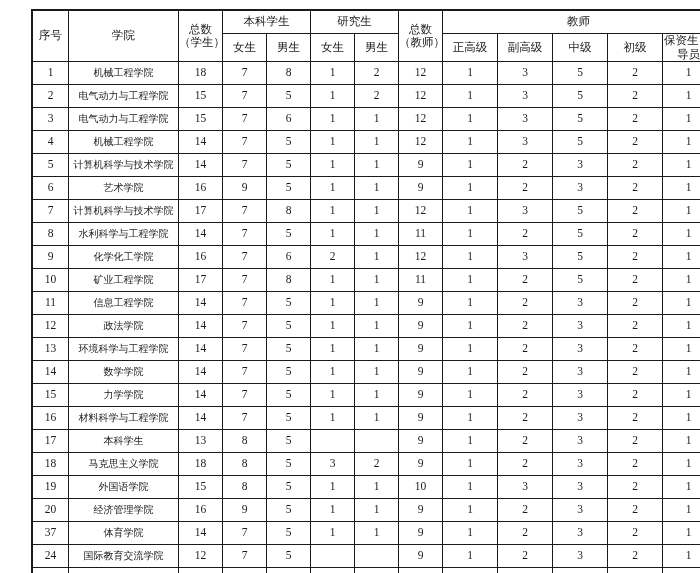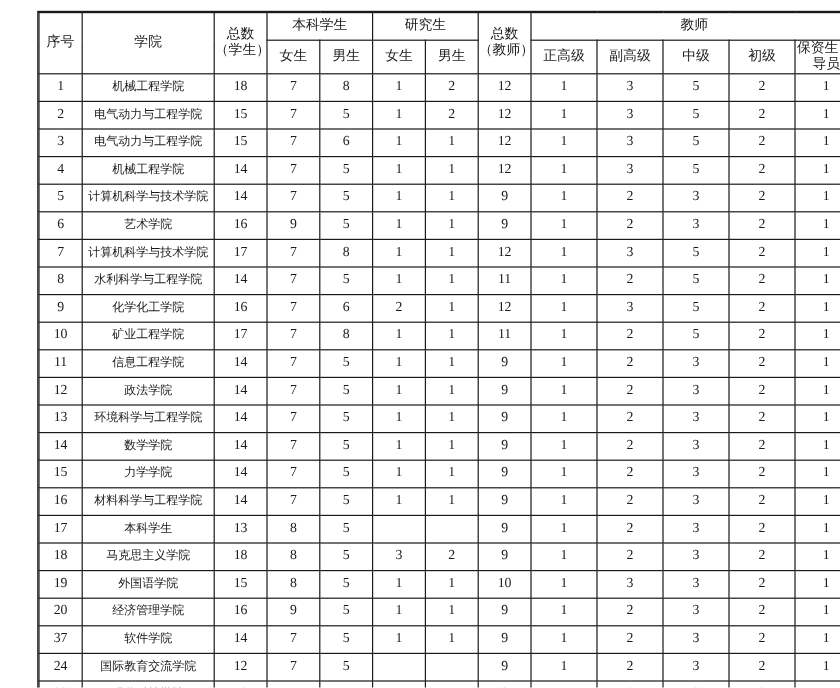--- a/index.html
+++ b/index.html
@@ -434,21 +434,21 @@
           <td class="num">1</td>
           <td class="num">9</td>
           <td class="num">1</td>
           <td class="num">2</td>
           <td class="num">3</td>
           <td class="num">2</td>
           <td class="num">1</td>
         </tr>
         <tr>
           <td class="num">37</td>
-          <td class="name">软件学院</td>
+          <td class="name">体育学院</td>
           <td class="num">14</td>
           <td class="num">7</td>
           <td class="num">5</td>
           <td class="num">1</td>
           <td class="num">1</td>
           <td class="num">9</td>
           <td class="num">1</td>
           <td class="num">2</td>
           <td class="num">3</td>
           <td class="num">2</td>

